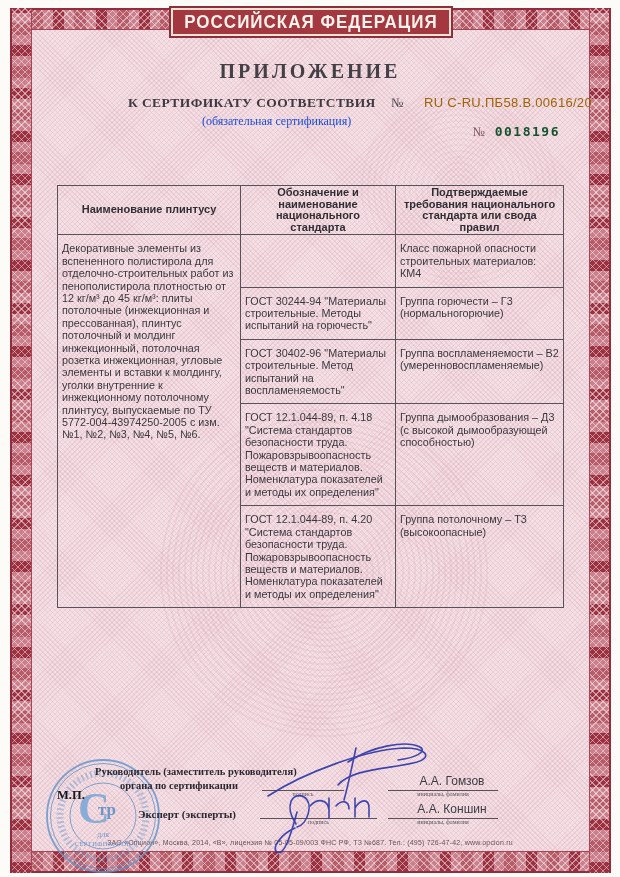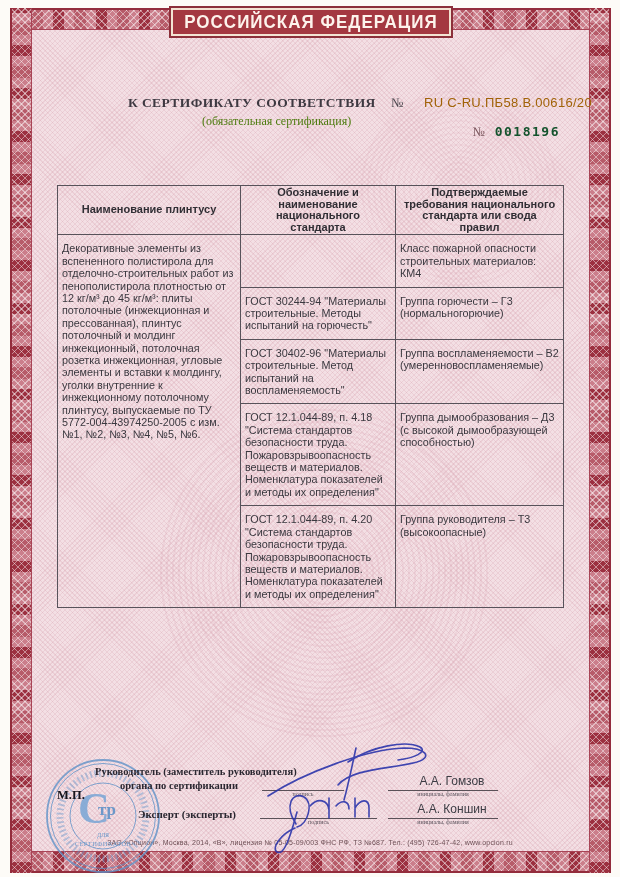--- a/index.html
+++ b/index.html
@@ -60,21 +60,21 @@
     position:absolute; top:60px; left:0; width:100%; text-align:center;
     font-family:"Liberation Serif", serif; font-weight:bold;
     font-size:20px; letter-spacing:3px; color:#453f46; z-index:4;
   }
   .subtitle { position:absolute; top:93px; left:128px; white-space:nowrap; z-index:4; }
   .subtitle .lbl { font-family:"Liberation Serif", serif; font-weight:bold; font-size:13.5px; color:#3e3941; letter-spacing:.4px; }
   .subtitle .no  { font-family:"Liberation Serif", serif; font-size:13px; color:#4b454d; margin-left:11px; }
   .subtitle .num { font-family:"Liberation Sans", sans-serif; font-size:13px; color:#a16207; margin-left:16px; letter-spacing:.3px; }
   .cert-type {
     position:absolute; top:114px; left:202px;
-    font-family:"Liberation Serif", serif; font-size:12px; color:#4d7c0f; z-index:4;
+    font-family:"Liberation Serif", serif; font-size:12px; color:#1d4ed8; z-index:4;
   }
   .serial { position:absolute; top:122px; left:448px; width:112px; text-align:right; z-index:4; white-space:nowrap; }
   .serial .no { font-family:"Liberation Serif", serif; font-size:13px; color:#7a555c; margin-right:5px; }
   .serial .digits { font-family:"DejaVu Sans Mono", monospace; font-size:13px; font-weight:bold; color:#14532d; letter-spacing:1.5px; }
   
   table.spec {
     position:absolute; left:57px; top:185px; width:506px;
     border-collapse:collapse; table-layout:fixed; z-index:4;
   }
   table.spec th, table.spec td {
@@ -131,20 +131,21 @@
 
   <div class="band h top"></div>
   <div class="band h bottom"></div>
   <div class="band v left"></div>
   <div class="band v right"></div>
 
   <div class="banner">
     <span>РОССИЙСКАЯ ФЕДЕРАЦИЯ</span>
   </div>
 
+  <div class="title">ПРИЛОЖЕНИЕ</div>
   <div class="subtitle">
     <span class="lbl">К СЕРТИФИКАТУ СООТВЕТСТВИЯ</span>
     <span class="no">№</span>
     <span class="num">RU C-RU.ПБ58.В.00616/20</span>
   </div>
   <div class="cert-type">(обязательная сертификация)</div>
   <div class="serial">
     <span class="no">№</span>
     <span class="digits">0018196</span>
   </div>
@@ -175,21 +176,21 @@
       <tr class="r2">
         <td>ГОСТ 30402-96 "Материалы строительные. Метод испытаний на воспламеняемость"</td>
         <td>Группа воспламеняемости – В2 (умеренновоспламеняемые)</td>
       </tr>
       <tr class="r3">
         <td>ГОСТ 12.1.044-89, п. 4.18 "Система стандартов безопасности труда. Пожаровзрывоопасность веществ и материалов. Номенклатура показателей и методы их определения"</td>
         <td>Группа дымообразования – Д3 (с высокой дымообразующей способностью)</td>
       </tr>
       <tr class="r4">
         <td>ГОСТ 12.1.044-89, п. 4.20 "Система стандартов безопасности труда. Пожаровзрывоопасность веществ и материалов. Номенклатура показателей и методы их определения"</td>
-        <td>Группа руководителя – Т3 (высокоопасные)</td>
+        <td>Группа потолочному – Т3 (высокоопасные)</td>
       </tr>
     </tbody>
   </table>
 
   <div class="sig-text mp">М.П.</div>
   <div class="sig-text role1">Руководитель (заместитель руководителя)</div>
   <div class="sig-text role2">органа по сертификации</div>
   <div class="sig-text role3">Эксперт (эксперты)</div>
 
   <div class="sig-line line-sig1">

